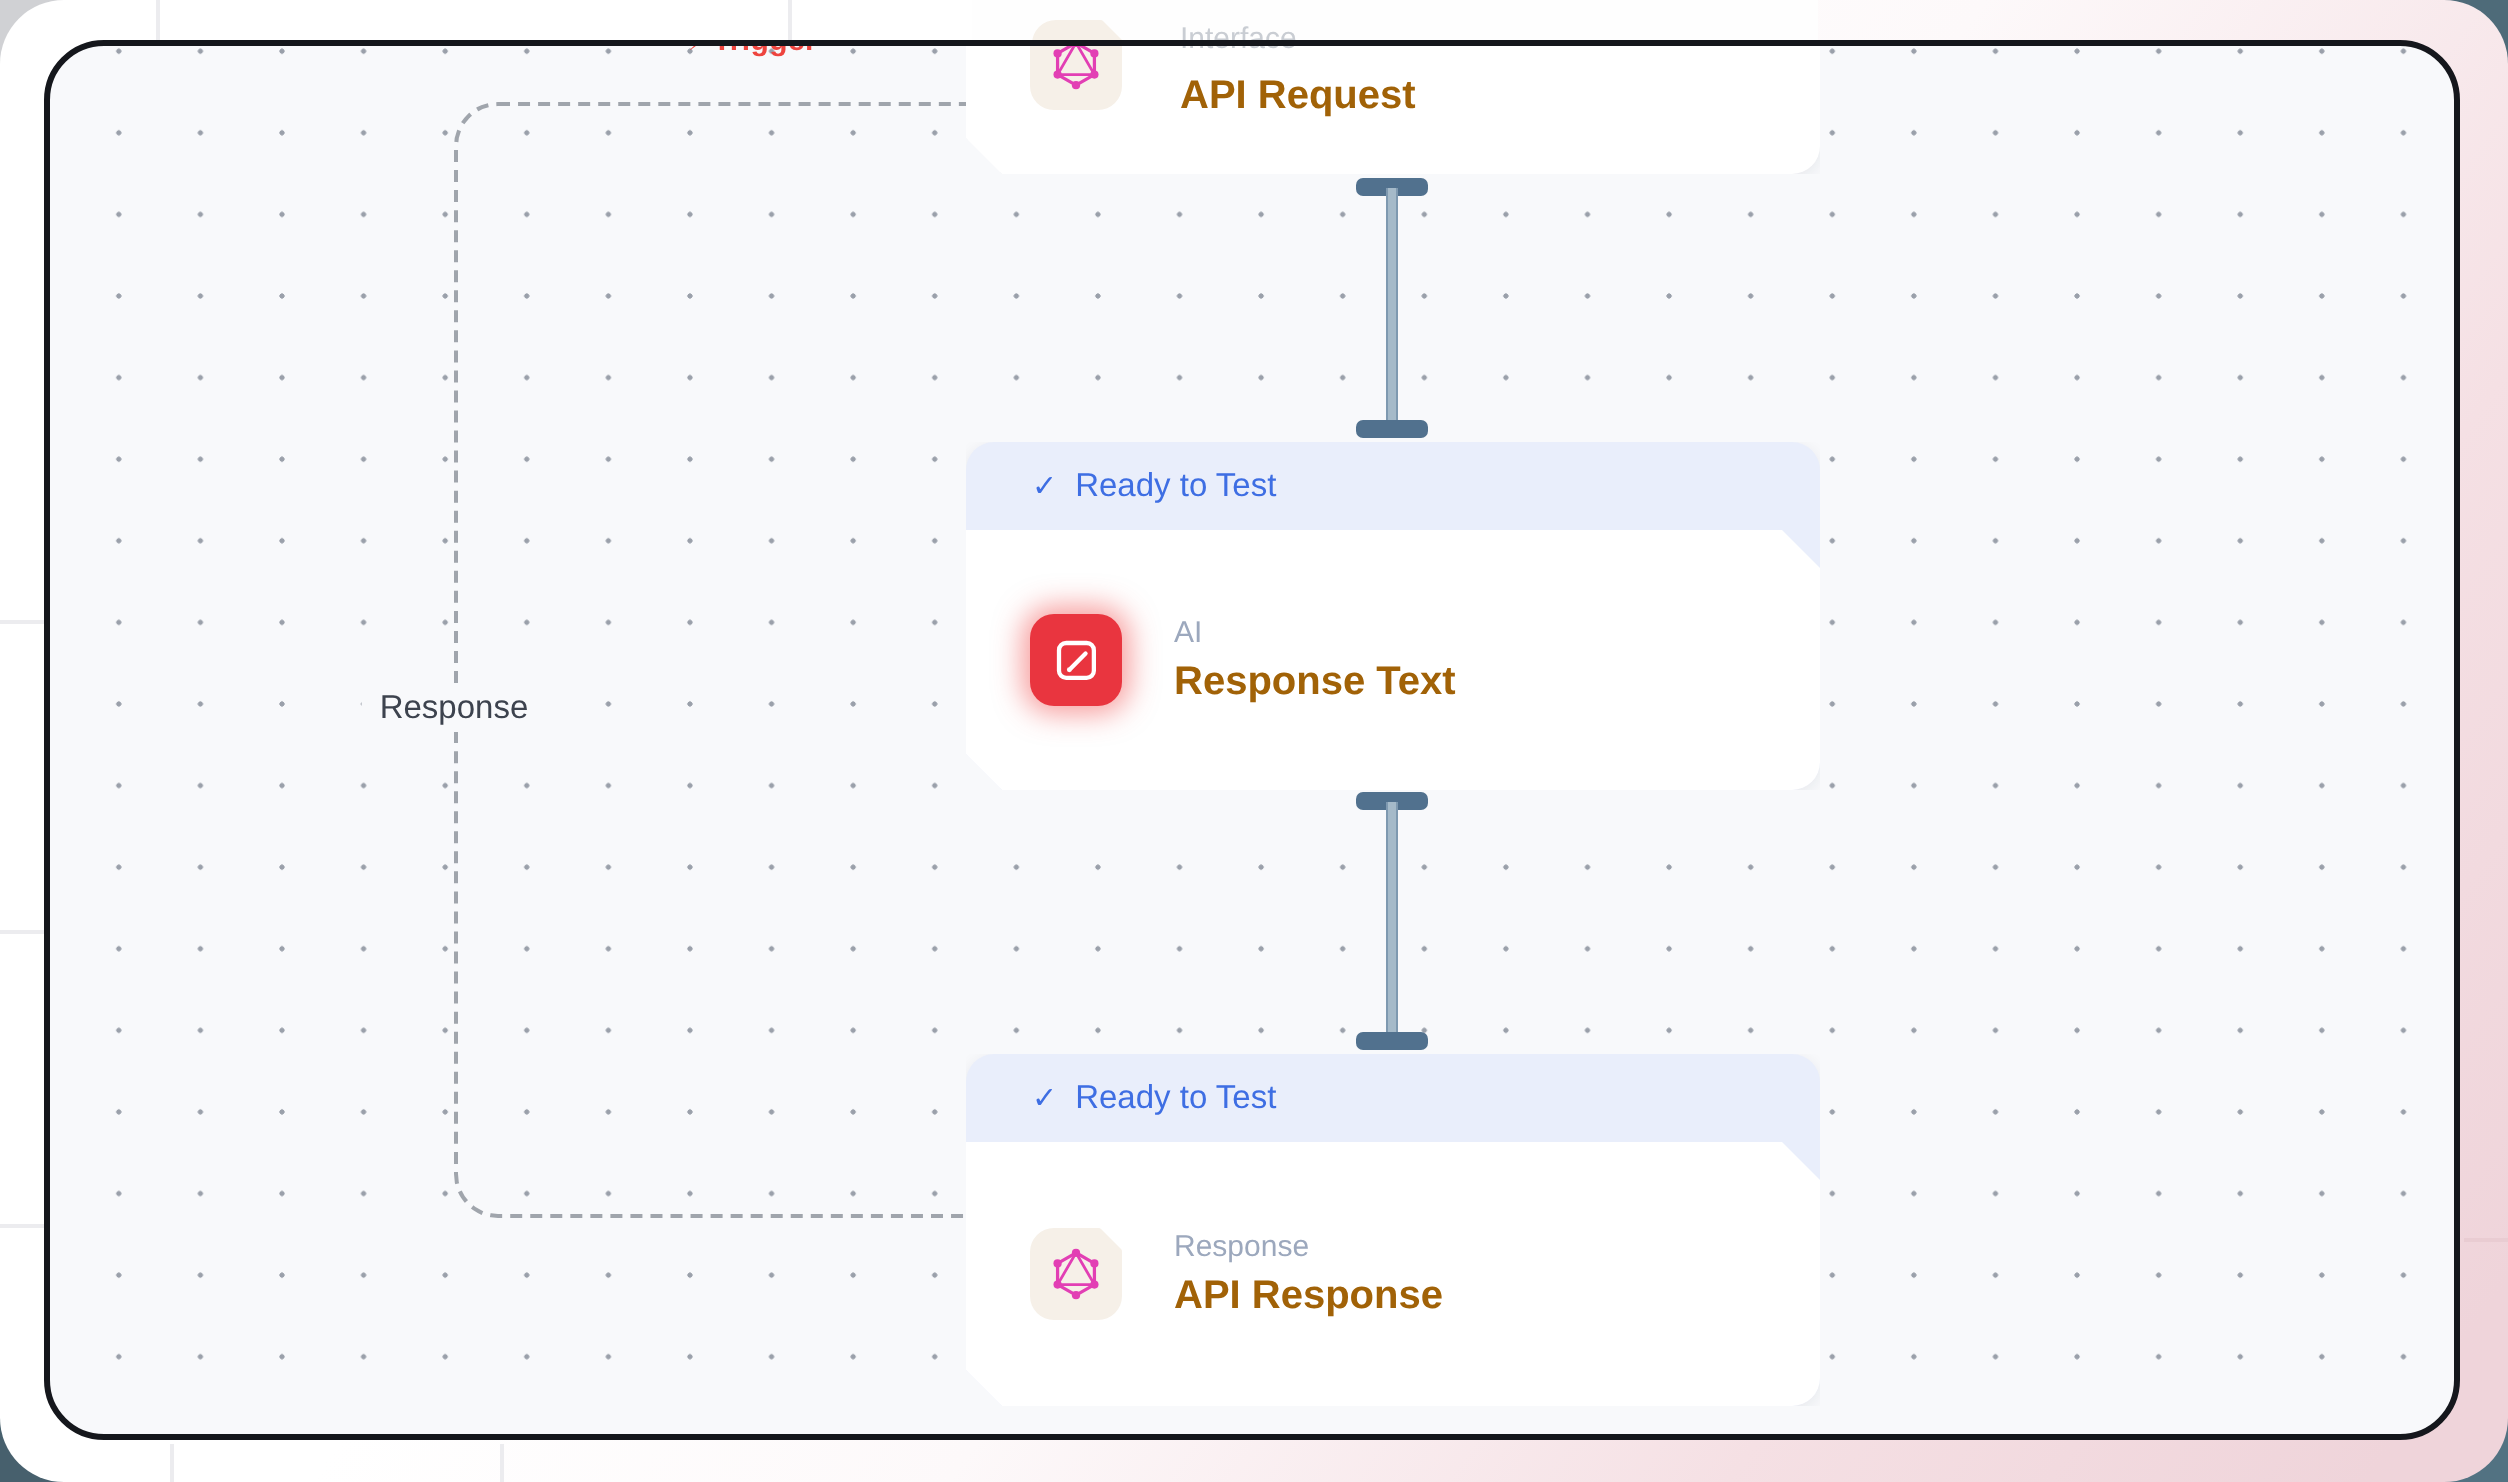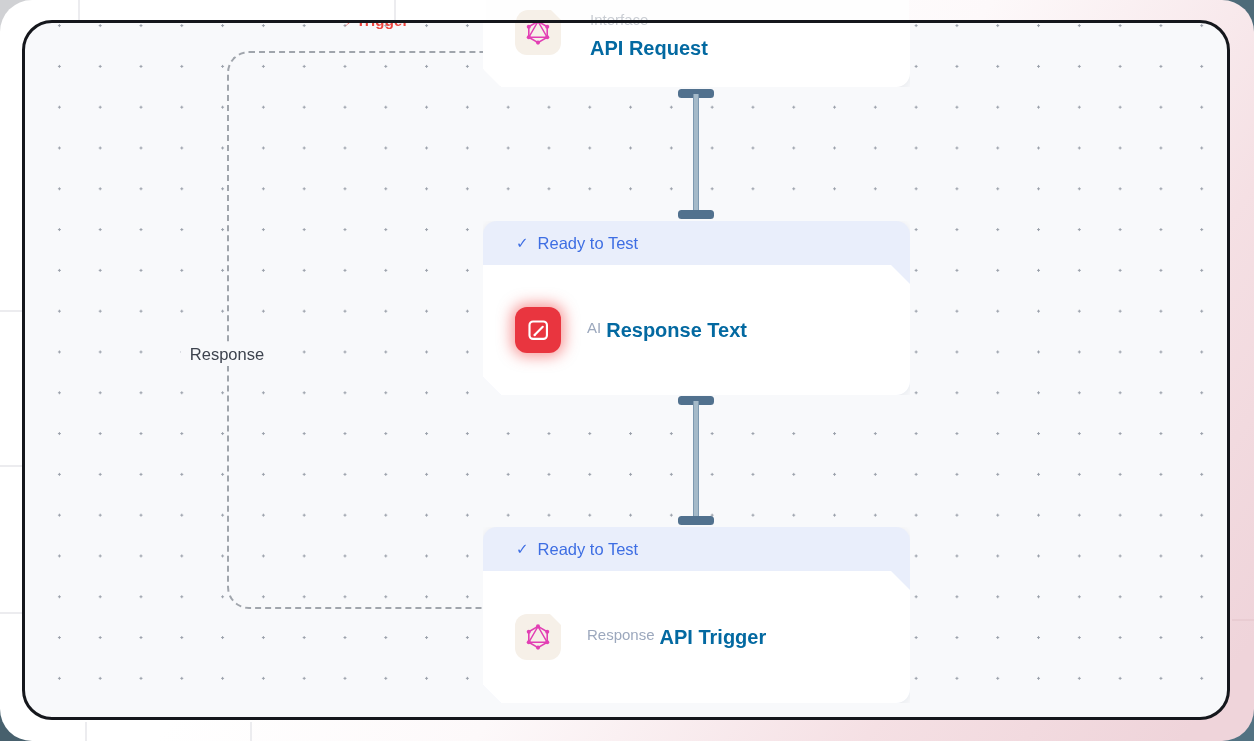--- a/index.html
+++ b/index.html
@@ -70,23 +70,23 @@
   .node.plain{background:#ffffff;}
   .node-badge{
     height:44px;display:flex;align-items:center;padding-left:33px;
     color:#3e6ee3;font-size:16.5px;font-weight:500;gap:9px;
   }
   .node-badge .check{font-size:15px;font-weight:700;}
   .node-body{
     background:#ffffff;display:flex;align-items:center;gap:26px;padding-left:32px;
     clip-path:polygon(0 0,calc(100% - 19px) 0,100% 19px,100% 100%,0 100%);
   }
-  .node-text{display:flex;flex-direction:row;gap:5px;}
+  .node-text{display:flex;flex-direction:column;gap:5px;}
   .node-category{font-size:15px;color:#9ca8bd;font-weight:500;}
-  .node-title{font-size:20px;color:#0369a1;font-weight:700;}
+  .node-title{font-size:20px;color:#a16207;font-weight:700;}
   
   .icon-tile{
     width:46px;height:46px;border-radius:12px;display:flex;align-items:center;justify-content:center;
     flex:0 0 auto;
   }
   .icon-tile.beige{
     background:#f6f0e8;
     clip-path:polygon(0 0,calc(100% - 11px) 0,100% 11px,100% 100%,0 100%);
     border-radius:12px;
   }
@@ -210,18 +210,18 @@
           <circle cx="12" cy="2.2" r="1.9" fill="#e23fb4"></circle>
             <circle cx="20.5" cy="7.1" r="1.9" fill="#e23fb4"></circle>
           <circle cx="20.5" cy="16.9" r="1.9" fill="#e23fb4"></circle>
             <circle cx="12" cy="21.8" r="1.9" fill="#e23fb4"></circle>
           <circle cx="3.5" cy="16.9" r="1.9" fill="#e23fb4"></circle>
             <circle cx="3.5" cy="7.1" r="1.9" fill="#e23fb4"></circle>
         </svg>
       </div>
       <div class="node-text">
         <span class="node-category">Response</span>
-        <span class="node-title">API Trigger</span>
+        <span class="node-title">API Response</span>
       </div>
     </div>
   </div>
 
 </div>
 
 </body></html>

